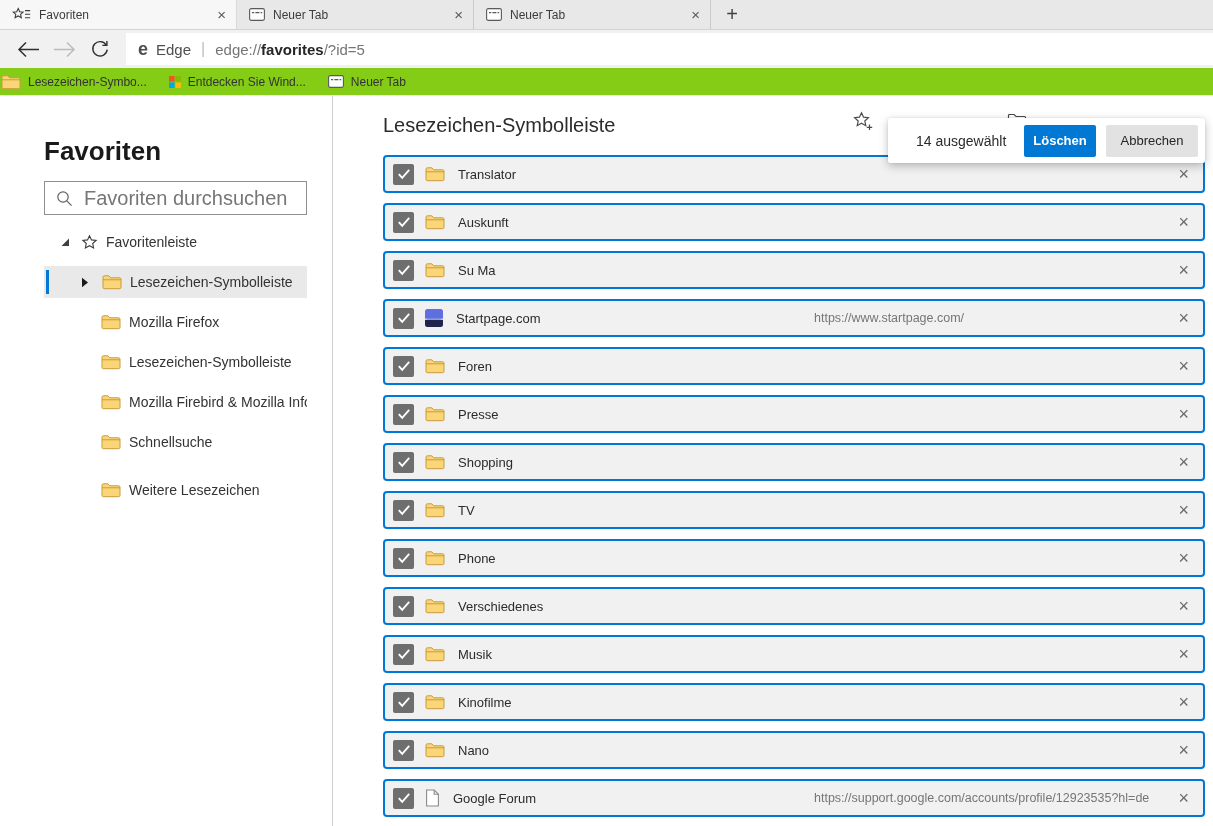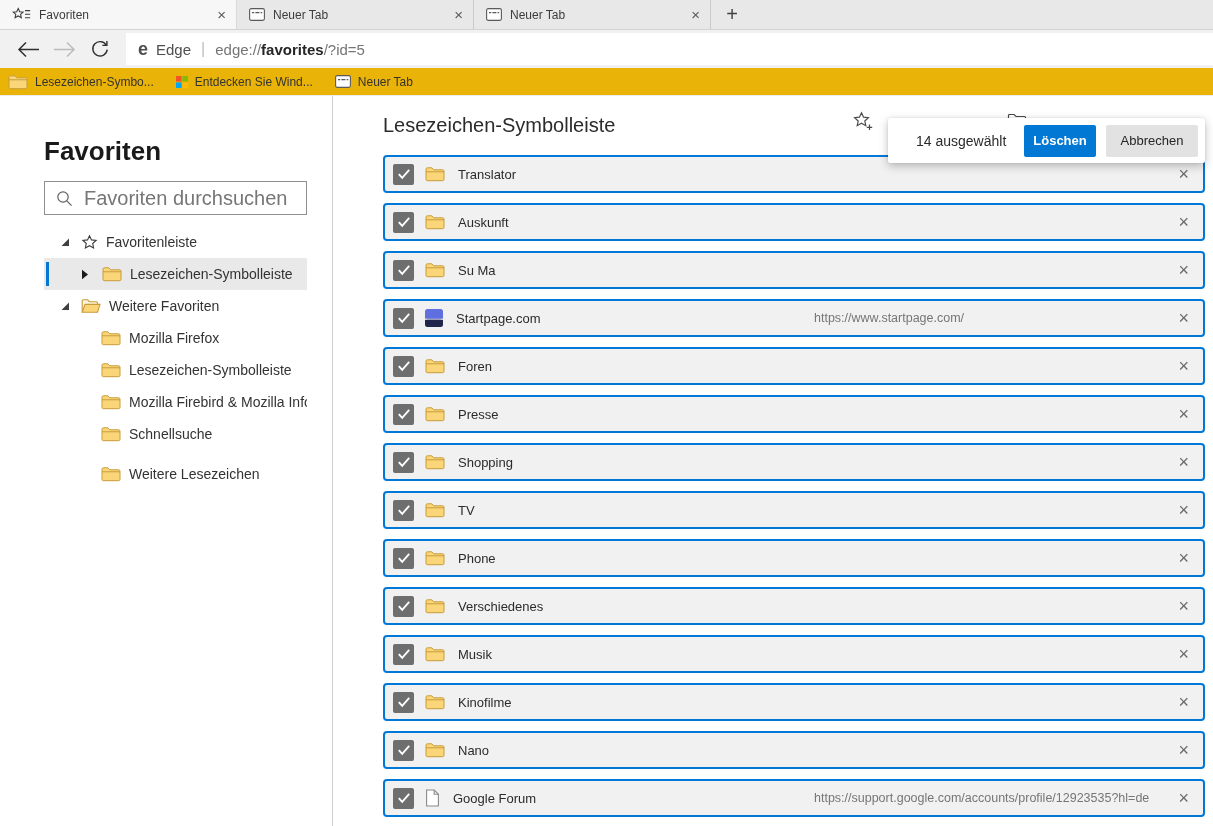--- a/index.html
+++ b/index.html
@@ -26,36 +26,36 @@
            background:none;border:none;padding:0;}
   .addressbar{flex:1;height:32px;background:#fff;display:flex;align-items:center;
               margin-left:8px;padding-left:12px;font-size:15px;}
   .edge-logo{font-weight:bold;font-size:18px;color:#4e4e4e;margin-right:8px;}
   .engine{color:#4f4f4f;}
   .addr-sep{color:#bdbdbd;margin:0 10px;font-size:16px;}
   .url-scheme,.url-path{color:#757575;}
   .url-host{color:#262626;font-weight:bold;}
 
   
-  .bookbar{height:28px;background:#eab308;display:flex;align-items:center;
-           padding-left:8px;gap:22px;border-bottom:1px solid #ececec;}
+  .bookbar{height:28px;background:#84cc16;display:flex;align-items:center;
+           padding-left:1px;gap:22px;border-bottom:1px solid #ececec;}
   .bm-item{display:flex;align-items:center;gap:7px;font-size:12px;color:#333;white-space:nowrap;}
 
   
   .workspace{display:flex;height:730px;background:#fff;}
   .sidebar{width:333px;border-right:1px solid #cfcfcf;flex:none;}
   .side-title{margin:40px 0 0 44px;font-size:26px;font-weight:bold;color:#1a1a1a;}
   .search{margin:14px 25px 0 44px;height:34px;border:1px solid #8f8f8f;background:#fff;
           display:flex;align-items:center;padding-left:11px;}
   .search-input{border:none;outline:none;flex:1;font-size:20px;color:#333;margin-left:9px;
                 font-family:inherit;background:transparent;min-width:0;}
   .search-input::placeholder{color:#767676;}
   .tree{margin-top:11px;}
   .tree-row{height:32px;display:flex;align-items:center;font-size:14px;color:#333;
-            position:relative;margin:0 25px 0 44px;}
+            position:relative;margin:8px 25px 0 44px;}
   .tree-row.selected{background:#e9e9e9;}
   .sel-bar{position:absolute;left:2px;top:4px;bottom:4px;width:3px;background:#0078d4;}
   .glyph{width:10px;margin-right:11px;flex:none;}
   .tree-icn{margin-right:8px;flex:none;}
   .tree-label{white-space:nowrap;}
   .tree-label.trunc{max-width:186px;overflow:hidden;}
 
   
   .main{flex:1;position:relative;padding:0 8px 0 50px;}
   .main-title{margin:15px 0 0;font-size:20px;font-weight:normal;color:#2b2b2b;line-height:28px;}
@@ -220,34 +220,20 @@
               </svg>
             </span>
             <span class="icn tree-icn">
               <svg width="20" height="16" viewBox="0 0 20 16">
                 <path d="M1 3.2C1 2.4 1.6 1.8 2.4 1.8h4.4l1.9 2h9c.7 0 1.3.6 1.3 1.3v8.3c0 .7-.6 1.3-1.3 1.3H2.3c-.7 0-1.3-.6-1.3-1.3z" fill="#fbd678" stroke="#c79c3a" stroke-width="1"></path>
                 <path d="M1 5.8h18" stroke="#c79c3a" stroke-width="1" fill="none"></path>
               </svg>
             </span>
             <span class="tree-label">Lesezeichen-Symbolleiste</span>
           </div>
-          <div class="tree-row" style="padding-left: 16px;">
-            <span class="icn glyph">
-              <svg width="10" height="10" viewBox="0 0 10 10">
-                <polygon points="9,1.5 9,9 1.5,9" fill="#404040"></polygon>
-              </svg>
-            </span>
-            <span class="icn tree-icn">
-              <svg width="20" height="16" viewBox="0 0 20 16">
-                <path d="M1.2 14.2V2.8c0-.6.5-1 1-1h4.4l1.8 1.9h7c.6 0 1 .5 1 1v1.5" fill="#fff6dd" stroke="#c79c3a" stroke-width="1.1"></path>
-                <path d="M4 6.4h15l-2.5 7.8H1.2z" fill="#fbd678" stroke="#c79c3a" stroke-width="1.1"></path>
-              </svg>
-            </span>
-            <span class="tree-label">Weitere Favoriten</span>
-          </div>
           <div class="tree-row" style="padding-left: 57px;">
             <span class="icn tree-icn">
               <svg width="20" height="16" viewBox="0 0 20 16">
                 <path d="M1 3.2C1 2.4 1.6 1.8 2.4 1.8h4.4l1.9 2h9c.7 0 1.3.6 1.3 1.3v8.3c0 .7-.6 1.3-1.3 1.3H2.3c-.7 0-1.3-.6-1.3-1.3z" fill="#fbd678" stroke="#c79c3a" stroke-width="1"></path>
                 <path d="M1 5.8h18" stroke="#c79c3a" stroke-width="1" fill="none"></path>
               </svg>
             </span>
             <span class="tree-label">Mozilla Firefox</span>
           </div>
           <div class="tree-row" style="padding-left: 57px;">

